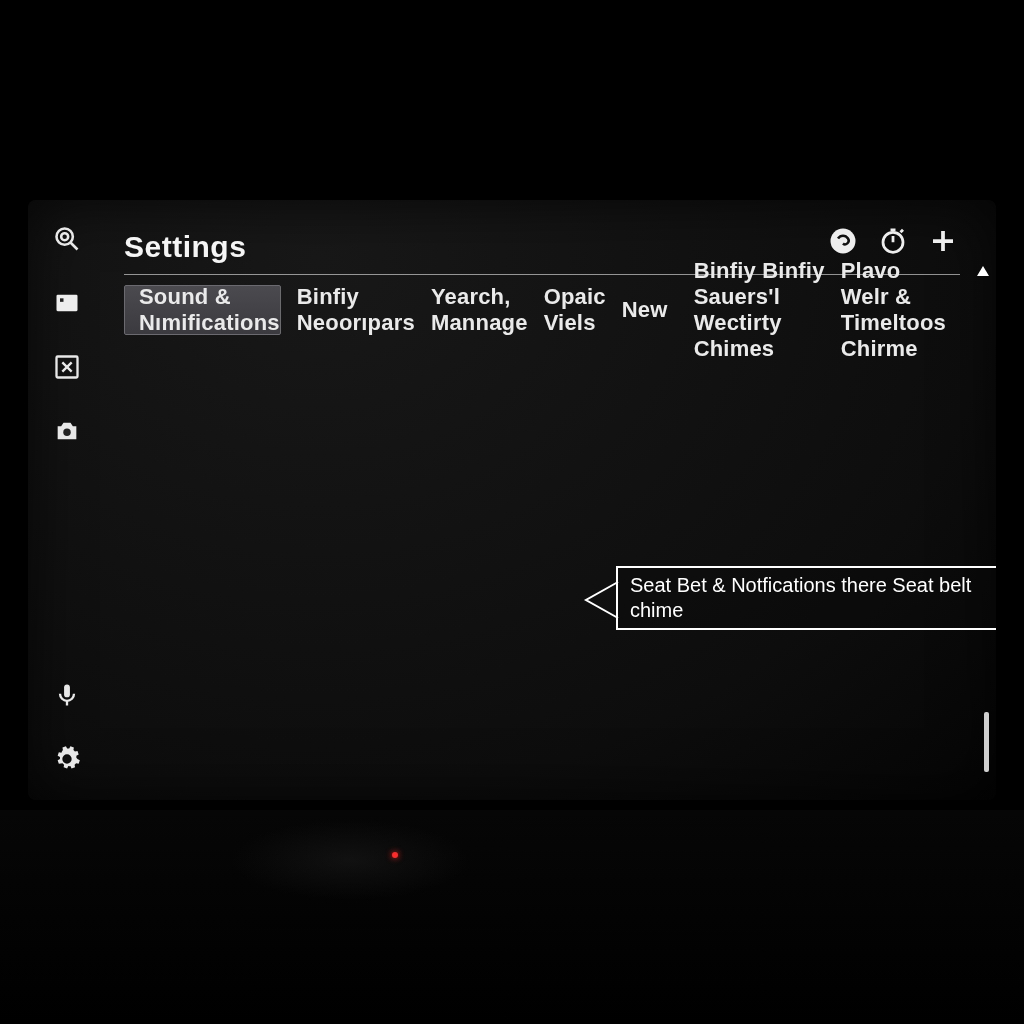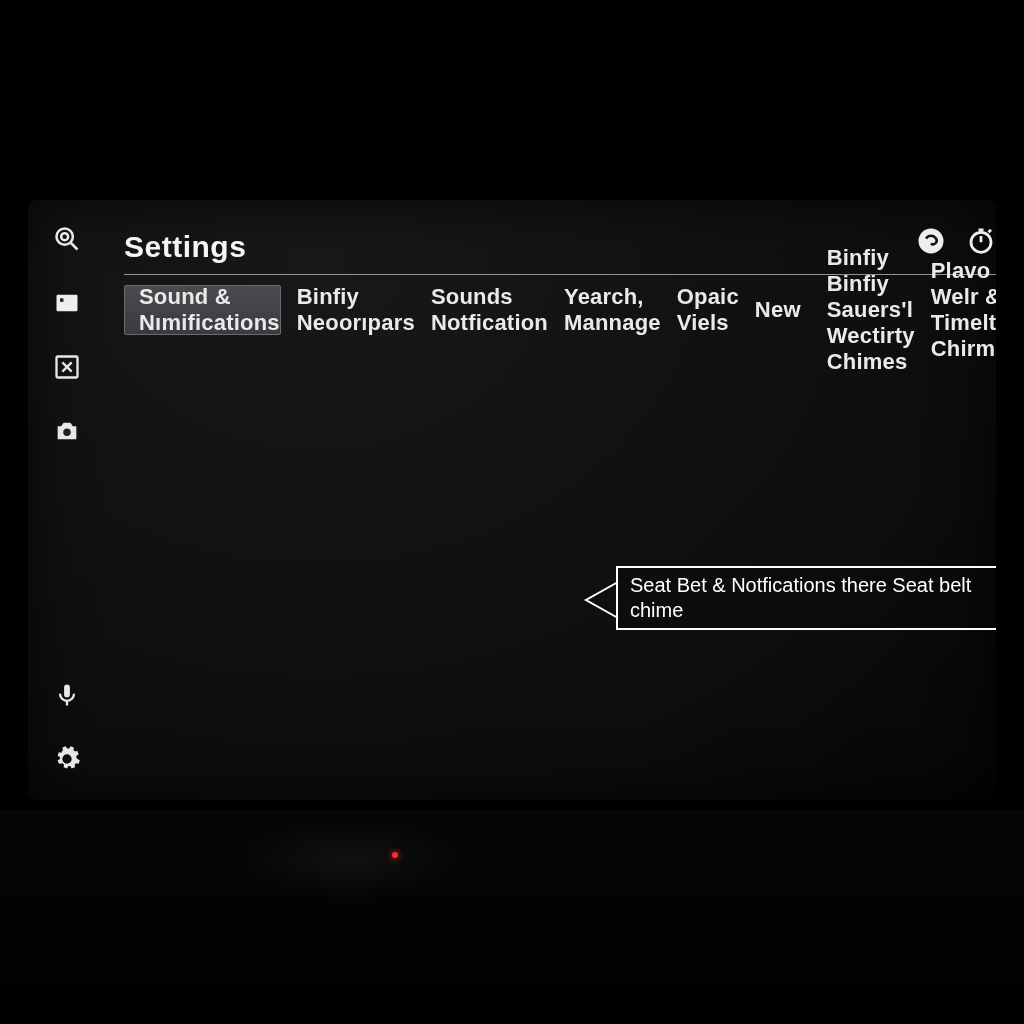--- a/index.html
+++ b/index.html
@@ -244,23 +244,20 @@
     </div>
 
     <div class="list">
       <div class="row selected">
         <span>Sound &amp; Nımifications</span>
       </div>
       <div class="row">
         <span>Binfiy Neoorıpars</span>
       </div>
       <div class="row">
-        <span>Sounds Notfication</span>
-      </div>
-      <div class="row">
         <span>Yearch, Mannage</span>
       </div>
       <div class="row">
         <span>Opaic Viels</span>
       </div>
       <div class="row">
         <span class="prefix">New</span>
       </div>
       <div class="row">
         <span>Binfiy Binfiy Sauers'l Wectirty Chimes</span>

